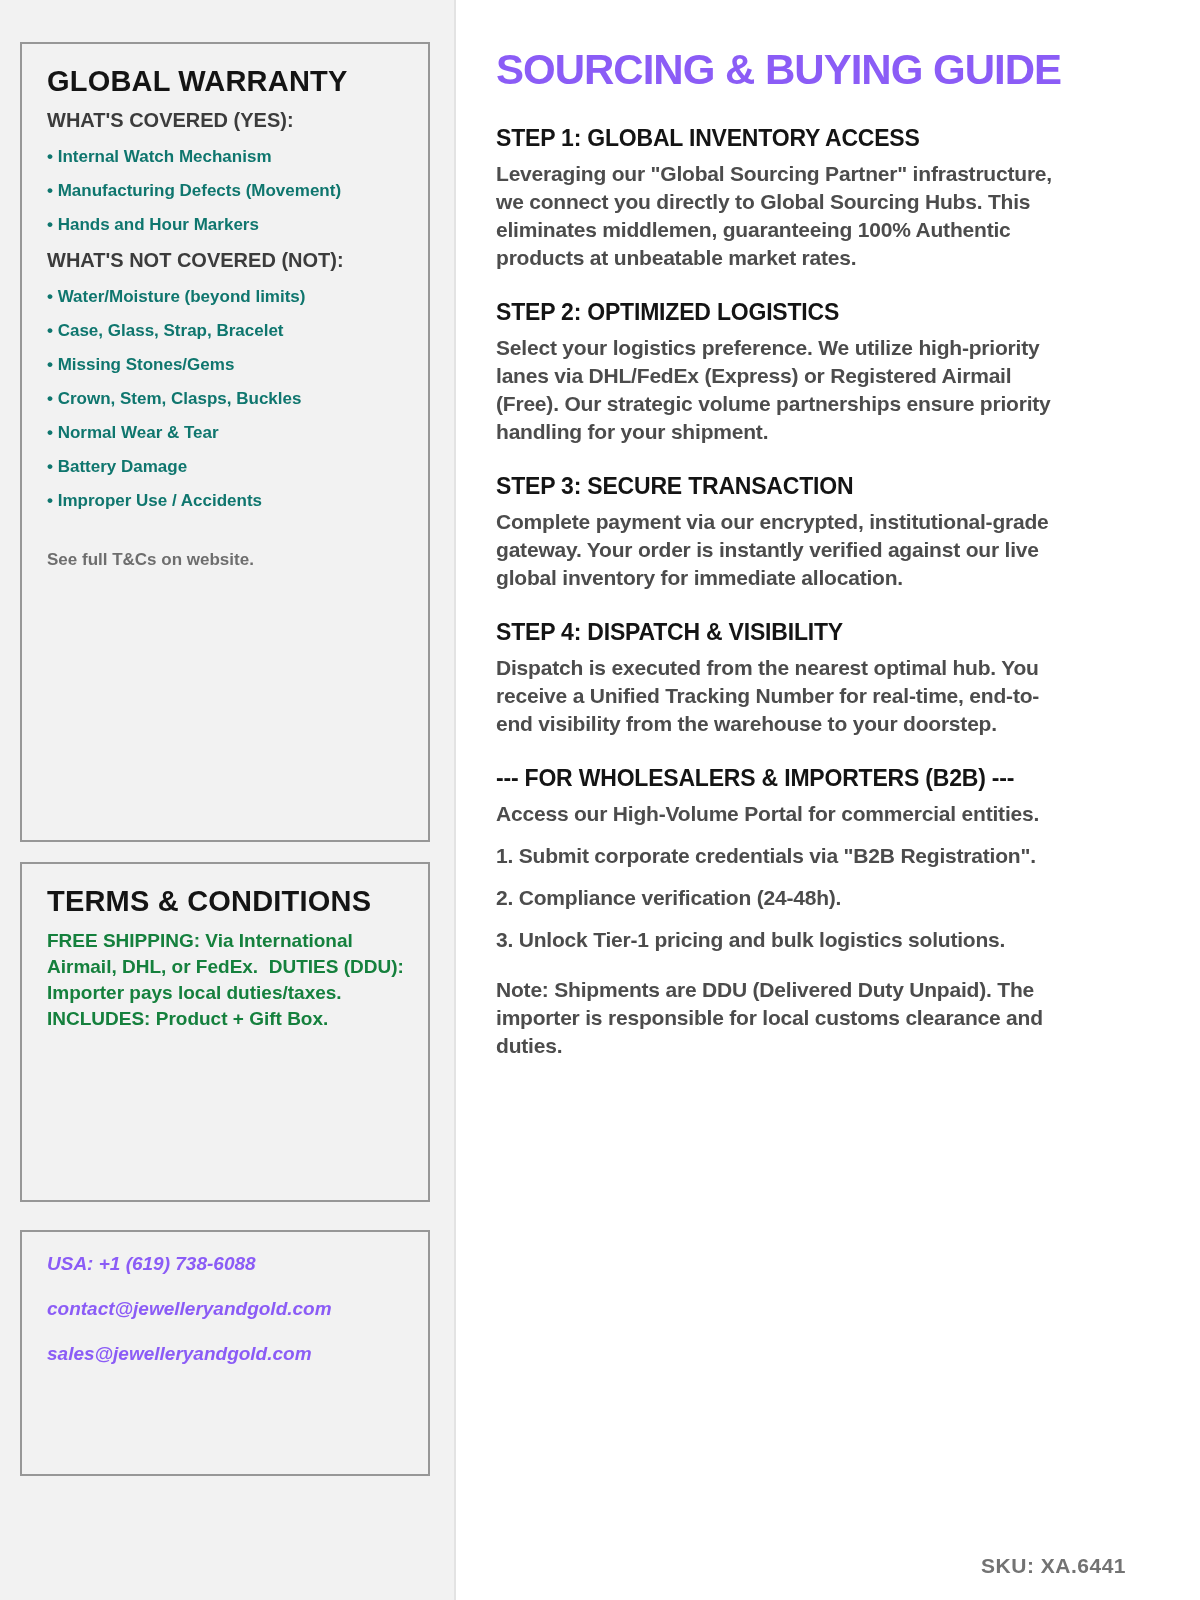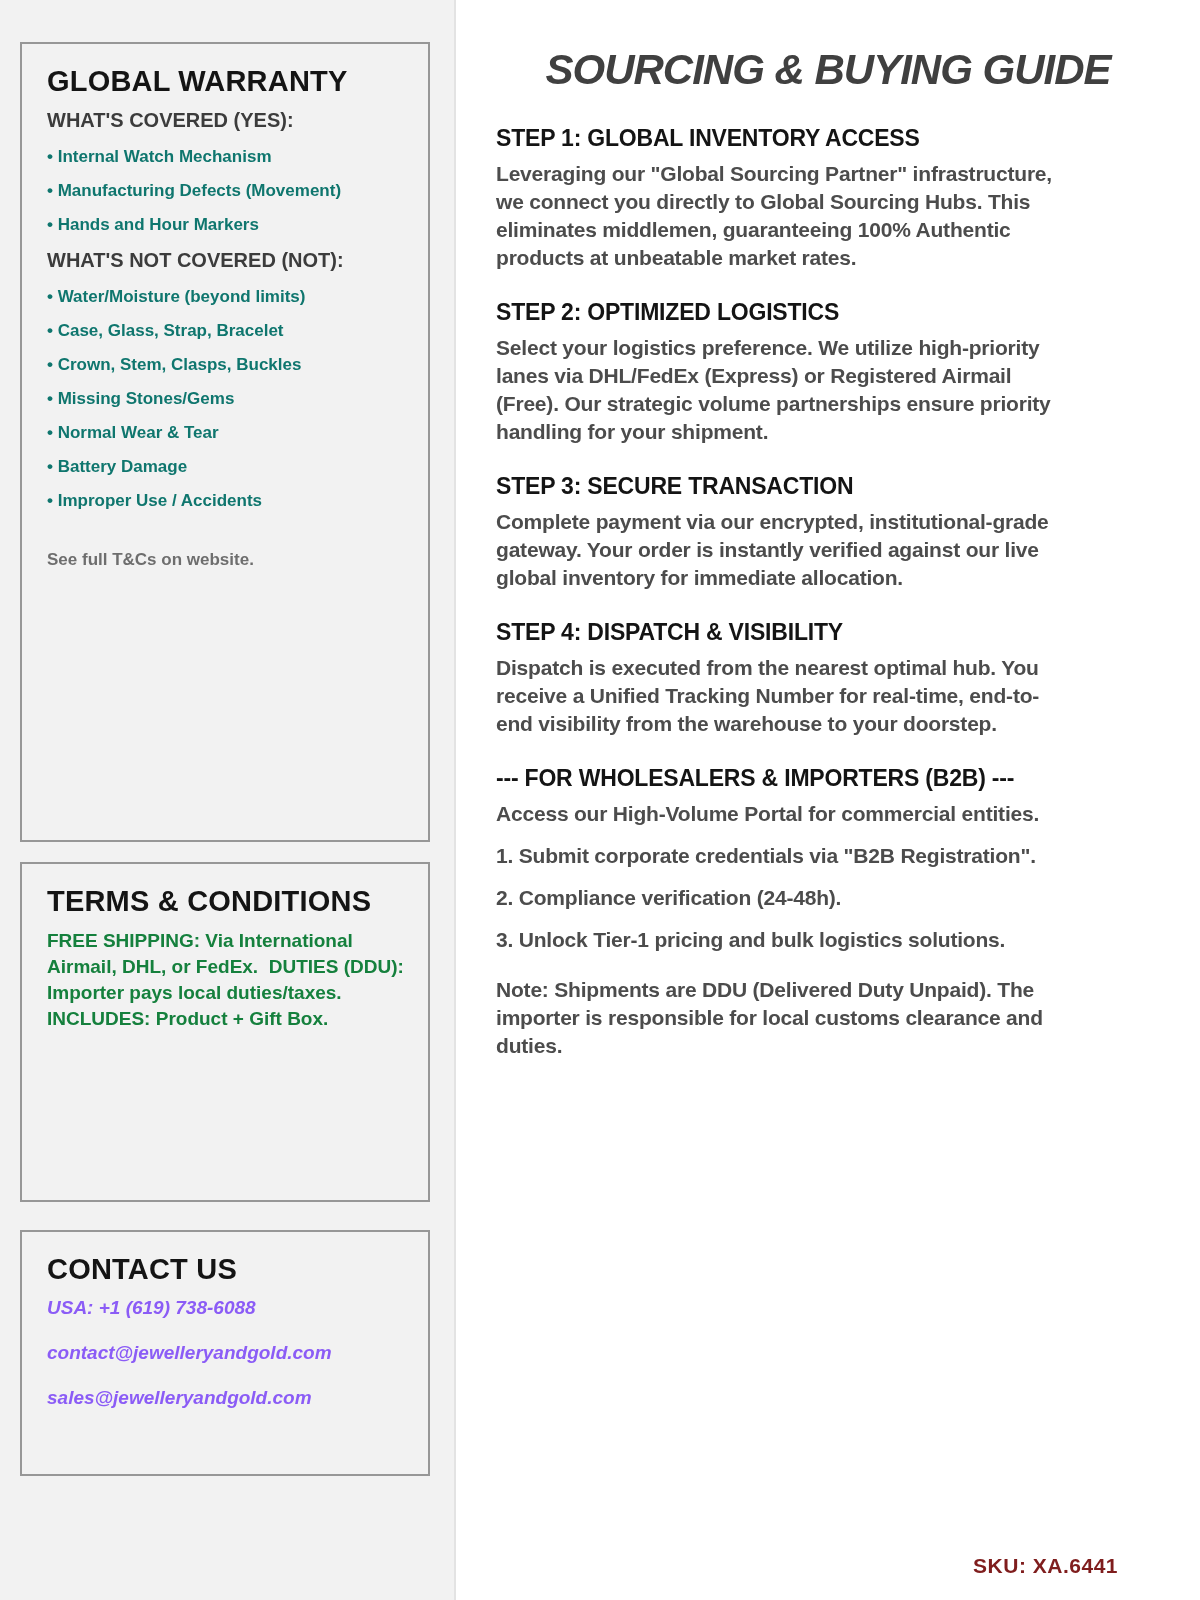--- a/index.html
+++ b/index.html
@@ -60,41 +60,41 @@
 
   
   .main{
     position:absolute;left:458px;top:0;width:742px;height:1600px;
     box-sizing:border-box;
     padding:46px 40px 0 38px;
     background:#ffffff;
   }
   .main h1{
     margin:0 0 30px 0;
-    text-align:center;
+    text-align:left;
     font-size:42px;line-height:48px;font-weight:700;
-    color:#404040;letter-spacing:-1px;font-style:italic;
+    color:#8b5cf6;letter-spacing:-1px;
   }
   .step-h{
     margin:0 0 8px 0;
     font-size:23px;line-height:28px;font-weight:700;
     color:#141414;letter-spacing:-0.2px;
   }
   .body-p{
     margin:0 0 26px 0;
     max-width:556px;
     font-size:21px;line-height:28px;font-weight:700;
     color:#4c4c4c;letter-spacing:-0.2px;
   }
   .b2b .body-p{margin-bottom:14px;}
   .b2b .intro{margin-bottom:14px;}
   .b2b .note{margin-top:22px;}
   .sku{
-    position:absolute;right:82px;bottom:22px;
-    font-size:21px;font-weight:700;color:#7f1d1d;letter-spacing:0.5px;
+    position:absolute;right:74px;bottom:22px;
+    font-size:21px;font-weight:700;color:#737373;letter-spacing:0.5px;
   }
 </style>
 </head>
 <body>
 
 <div class="page">
 
   <aside class="sidebar">
 
     <section class="box box-warranty">
@@ -102,36 +102,35 @@
       <h3>WHAT'S COVERED (YES):</h3>
       <ul class="bullets">
         <li>Internal Watch Mechanism</li>
         <li>Manufacturing Defects (Movement)</li>
         <li>Hands and Hour Markers</li>
       </ul>
       <h3 class="h3-gap">WHAT'S NOT COVERED (NOT):</h3>
       <ul class="bullets">
         <li>Water/Moisture (beyond limits)</li>
         <li>Case, Glass, Strap, Bracelet</li>
+        <li>Missing Stones/Gems</li>
         <li>Crown, Stem, Clasps, Buckles</li>
-        <li>Missing Stones/Gems</li>
         <li>Normal Wear &amp; Tear</li>
         <li>Battery Damage</li>
         <li>Improper Use / Accidents</li>
       </ul>
       <p class="footnote">See full T&amp;Cs on website.</p>
     </section>
 
     <section class="box box-terms">
       <h2>TERMS &amp; CONDITIONS</h2>
       <p class="terms-body">FREE SHIPPING: Via International Airmail, DHL, or FedEx.  DUTIES (DDU): Importer pays local duties/taxes.  INCLUDES: Product + Gift Box.</p>
     </section>
 
     <section class="box box-contact">
-      <h2>CONTACT US</h2>
       <p class="contact-line">USA: +1 (619) 738-6088</p>
       <p class="contact-line">contact@jewelleryandgold.com</p>
       <p class="contact-line">sales@jewelleryandgold.com</p>
     </section>
 
   </aside>
 
   <main class="main">
     <h1>SOURCING &amp; BUYING GUIDE</h1>
 

